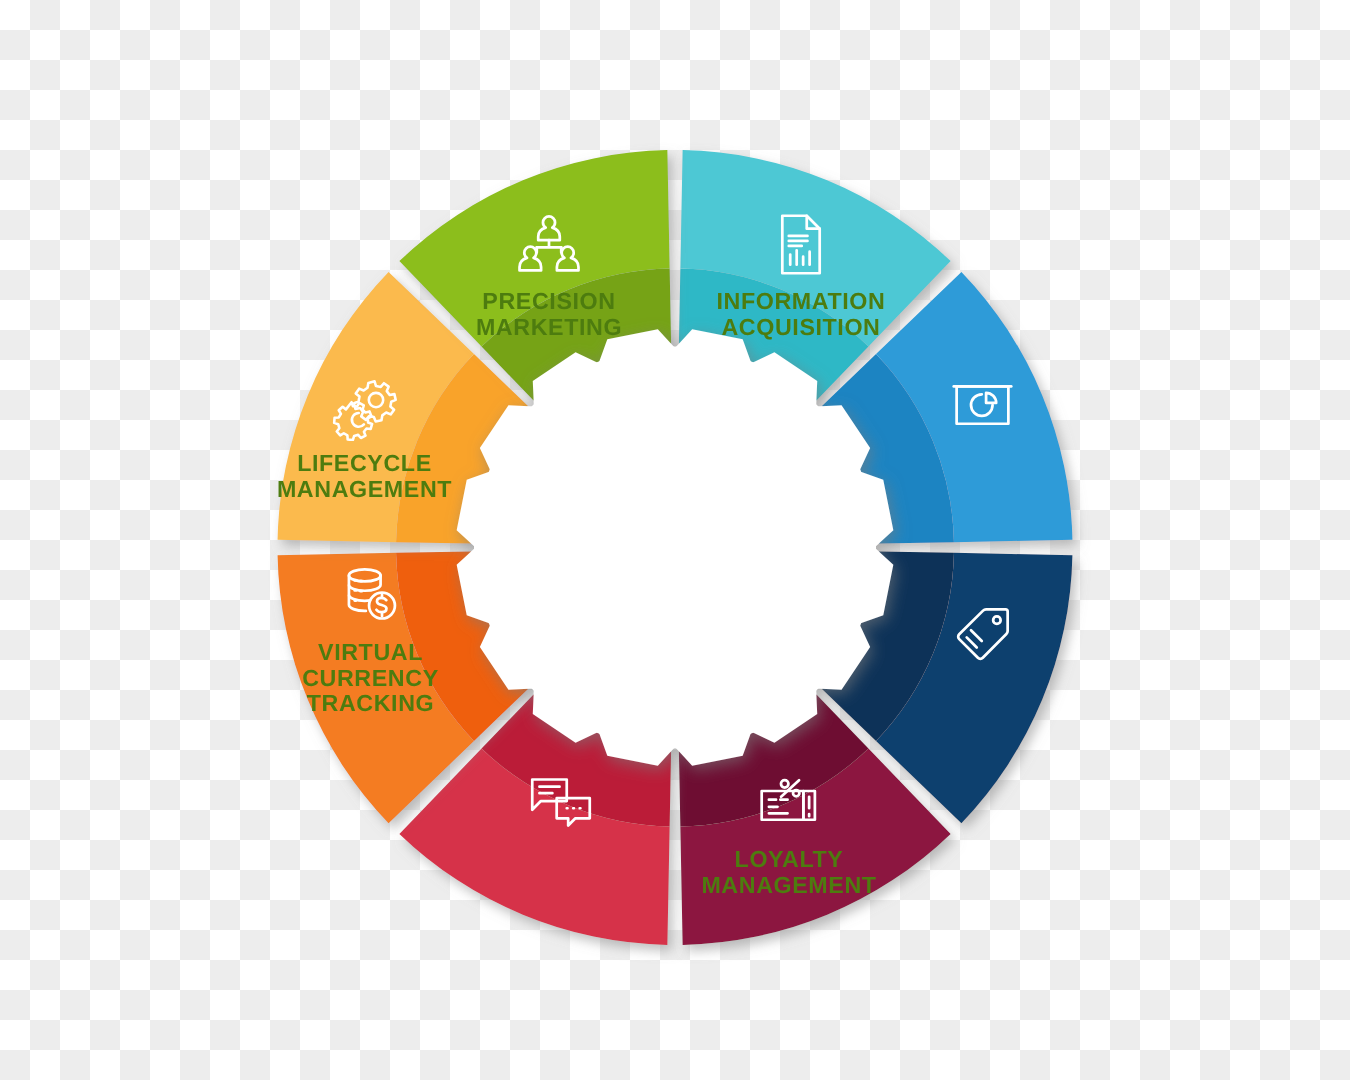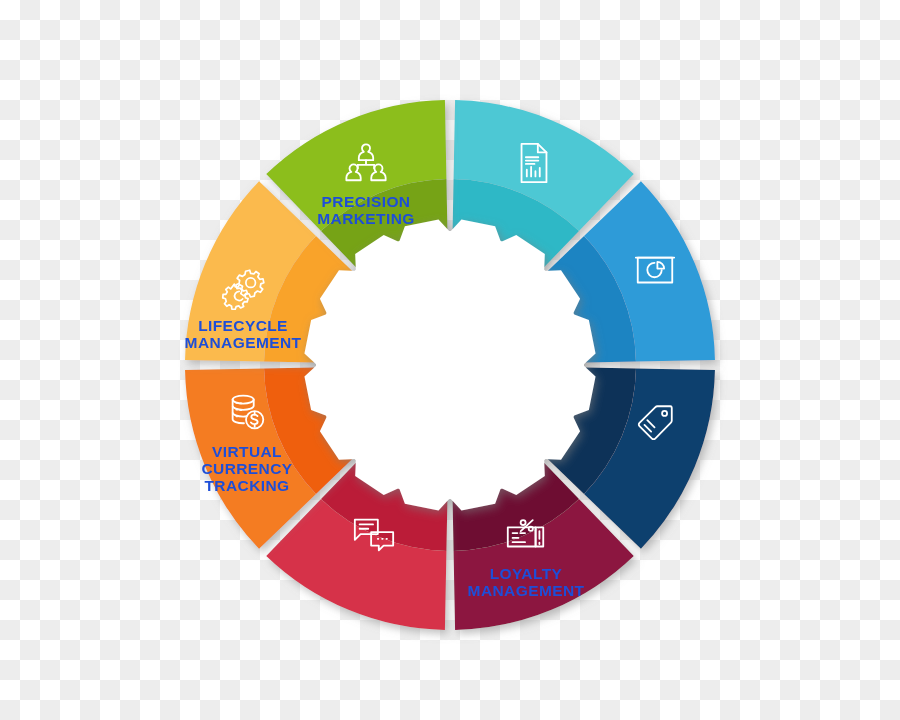--- a/index.html
+++ b/index.html
@@ -47,21 +47,21 @@
     -webkit-font-smoothing: antialiased;
   }
   .seg-label .seg-title {
     font-family: "Liberation Sans", sans-serif;
     font-weight: bold;
     font-size: 15.5px;
     line-height: 17px;
     letter-spacing: 0.4px;
     text-transform: uppercase;
     white-space: pre-line;
-    color: #1d4ed8;
+    color: #4d7c0f;
   }
   .seg-icon {
     display: block;
     margin: 0 auto 7px auto;
     width: 46px;
     height: 46px;
   }
   .seg-icon svg {
     display: block;
     width: 46px;
@@ -126,20 +126,22 @@
   <div id="label-layer">
       <div class="seg-label" style="left: 534px; top: 140px;">
         <span class="seg-icon">
           <svg viewBox="0 0 48 48" fill="none" stroke="#fff" stroke-width="1.9" stroke-linecap="round" stroke-linejoin="round">
        <path d="M11 4h17l9 9v31H11z"></path>
        <path d="M28 4v9h9"></path>
        <path d="M15.5 18h13M15.5 21.5h13M15.5 25h9"></path>
        <path d="M16.5 38v-7M21 38v-10M25.5 38v-5.5M30 38v-9"></path>
      </svg>
         </span>
+        <div class="seg-title">INFORMATION
+ACQUISITION</div>
       </div>
       <div class="seg-label" style="left: 655px; top: 248px;">
         <span class="seg-icon">
           <svg viewBox="0 0 48 48" fill="none" stroke="#fff" stroke-width="1.9" stroke-linecap="round" stroke-linejoin="round">
        <path d="M6 10h36v26H6z"></path>
        <path d="M4 10h40"></path>
        <path d="M23.5 15.5A7.5 7.5 0 1 0 31 23"></path>
        <path d="M26.5 14.5v7h7a7 7 0 0 0-7-7z"></path>
      </svg>
         </span>
@@ -171,38 +173,38 @@
       <div class="seg-label" style="left: 374px; top: 512px;">
         <span class="seg-icon">
           <svg viewBox="0 0 48 48" fill="none" stroke="#fff" stroke-width="1.9" stroke-linecap="round" stroke-linejoin="round">
        <path d="M4 8h24v15H10l-6 6z"></path>
        <path d="M9 13h14M9 17.5h9"></path>
        <path d="M21 21h23v14H34l-5 5v-5h-8z"></path>
        <path d="M28 28h0.5M32.5 28h0.5M37 28h0.5"></path>
      </svg>
         </span>
       </div>
-      <div class="seg-label" style="left: 247px; top: 390px;">
+      <div class="seg-label" style="left: 247px; top: 374px;">
         <span class="seg-icon">
           <svg viewBox="0 0 48 48" fill="none" stroke="#fff" stroke-width="1.9" stroke-linecap="round" stroke-linejoin="round">
        <ellipse cx="20" cy="10" rx="11" ry="4.2"></ellipse>
        <path d="M9 10v6.5c0 2.3 4.9 4.2 11 4.2s11-1.9 11-4.2V10"></path>
        <path d="M9 17v6.5c0 2.3 4.9 4.2 11 4.2 1.3 0 2.6-.1 3.7-.3"></path>
        <path d="M9 24v6.5c0 2.3 4.9 4.2 11 4.2h.8"></path>
        <path d="M13 13.5h1M17 14h1M13 20.5h1M17 21h1M13 27.5h1"></path>
        <circle cx="32" cy="31" r="9"></circle>
        <path d="M35 27.2c-.8-1-2-1.5-3.3-1.5-1.9 0-3.2 1-3.2 2.4 0 3.2 6.6 1.8 6.6 5 0 1.5-1.4 2.5-3.4 2.5-1.5 0-2.8-.6-3.6-1.7"></path>
        <path d="M32 23.6v2.1M32 36.3v2.1"></path>
      </svg>
         </span>
         <div class="seg-title">VIRTUAL
 CURRENCY
 TRACKING</div>
       </div>
-      <div class="seg-label" style="left: 243px; top: 264px;">
+      <div class="seg-label" style="left: 243px; top: 248px;">
         <span class="seg-icon">
           <svg viewBox="0 0 48 48" fill="none" stroke="#fff" stroke-width="1.8" stroke-linecap="round" stroke-linejoin="round">
        <path d="M31 6.5l1 3.3 3.3.6 2.2-2.6 3.3 2.4-1.3 3.1 2 2.7 3.3-.6.9 4-3.1 1.3-.6 3.3 2.6 2.2-2.4 3.3-3.1-1.3-2.7 2-.6 3.3-4 .9-1.3-3.1-3.3-.6-2.2 2.6-3.3-2.4 1.3-3.1-2-2.7-3.3.6-.9-4 3.1-1.3.6-3.3-2.6-2.2 2.4-3.3 3.1 1.3 2.7-2 .6-3.3z"></path>
        <circle cx="32" cy="19.5" r="5"></circle>
        <path d="M15 21l.9 2.8 2.9.2 1.5-2.5 3.2 1.8-.8 2.8 2 2.1 2.8-.8 1.3 3.4-2.5 1.5.2 2.9 2.8.9-1 3.5-2.9-.3-1.8 2.3 1.1 2.7-3.2 1.6-1.9-2.2-2.8.8-.9 2.8-3.6-.3-.2-2.9-2.5-1.5-2.5 1.5-2.4-2.7 1.8-2.3-.8-2.8-2.8-.9.3-3.6 2.9-.2 1.5-2.5-1.5-2.5 2.7-2.4 2.3 1.8z"></path>
        <path d="M20 28.5a4.8 4.8 0 1 0 3.6 8"></path>
      </svg>
         </span>
         <div class="seg-title">LIFECYCLE
 MANAGEMENT</div>

